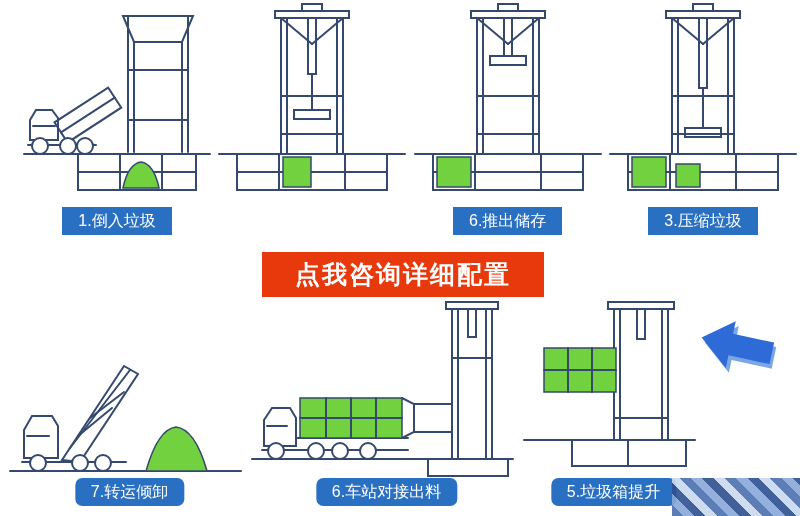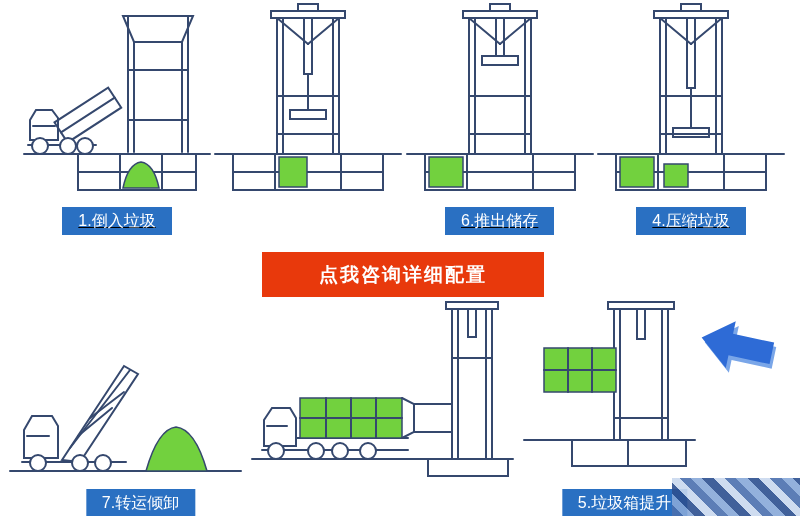--- a/index.html
+++ b/index.html
@@ -1,33 +1,33 @@
 <!DOCTYPE html>
 <html><head>
 <meta charset="utf-8">
 <style>
   * { margin:0; padding:0; box-sizing:border-box; }
   html,body { background:#fff; }
   body { font-family:"Liberation Sans", sans-serif; }
   .page { position:relative; width:800px; height:516px; background:#fff; overflow:hidden; }
 
   .top-row { position:absolute; top:2px; left:0; width:800px; display:flex;
-             justify-content:space-between; padding:0 14px 0 22px;text-decoration:underline; }
+             justify-content:space-between; padding:0 2px 0 22px; }
   .step { display:flex; flex-direction:column; align-items:center; width:190px; }
   .step-label { background:#2a70c2; color:#fff; font-size:16px; line-height:1;
                 padding:6px 16px; margin-top:5px; white-space:nowrap; }
 
   .banner { position:absolute; left:262px; top:252px; width:282px; height:45px;
-            background:#e8390c; color:#fff; font-size:19px; font-weight:bold;
+            background:#e8390c; color:#fff; font-size:25px; font-weight:bold;
             display:flex; align-items:center; justify-content:center; letter-spacing:2px;
             cursor:pointer; }
 
   .bottom-row { position:absolute; top:300px; left:0; width:800px; height:216px; }
   .b-step { position:absolute; top:0; height:216px; text-align:center; }
-  .b-step .step-label { position:absolute; top:174px; left:50%; transform:translateX(-50%); margin:15px; }
+  .b-step .step-label { position:absolute; top:174px; left:50%; transform:translateX(-50%); margin:4px;border-radius:7px; }
   .b-step-7 { left:8px;  width:235px; }
   .b-step-7 svg { margin-top:10px; }
   .b-step-6 { left:250px; width:265px; }
   .b-step-5 { left:522px; width:175px;text-decoration:underline; }
 
   .flow-arrow { position:absolute; left:698px; top:18px; transform:rotate(12deg); }
 
   .watermark { position:absolute; right:0; bottom:0; width:128px; height:38px; opacity:.9;
     background: repeating-linear-gradient(45deg, #4a6fae 0 8px, #87a8d8 8px 16px,
                 #2c4f8f 16px 24px, #c9d8ee 24px 32px); }
@@ -156,21 +156,21 @@
         <g class="ln">
           <line x1="2" y1="152" x2="188" y2="152"></line>
           <rect x="20" y="152" width="150" height="36"></rect>
           <line x1="62" y1="152" x2="62" y2="188"></line>
           <line x1="128" y1="152" x2="128" y2="188"></line>
           <line x1="20" y1="170" x2="170" y2="170"></line>
         </g>
         <rect class="grn" x="24" y="155" width="34" height="30"></rect>
         <rect class="grn" x="68" y="162" width="24" height="23"></rect>
       </svg>
-      <figcaption class="step-label">4.压缩垃圾</figcaption>
+      <figcaption class="step-label">3.压缩垃圾</figcaption>
     </figure>
   </div>
 
   <div class="banner">点我咨询详细配置</div>
 
   <div class="bottom-row">
 
     <figure class="b-step b-step-7">
       <svg width="235" height="170" viewBox="0 0 235 170">
         <g class="ln">
@@ -224,20 +224,21 @@
           <line x1="242" y1="9" x2="242" y2="159"></line>
           <line x1="208" y1="9" x2="208" y2="159"></line>
           <line x1="236" y1="9" x2="236" y2="159"></line>
           <rect x="218" y="9" width="8" height="28"></rect>
           <line x1="202" y1="58" x2="242" y2="58"></line>
           <line x1="164" y1="104" x2="202" y2="104"></line>
           <line x1="164" y1="132" x2="202" y2="132"></line>
           <rect x="178" y="159" width="80" height="17"></rect>
         </g>
       </svg>
+      <figcaption class="step-label">6.车站对接出料</figcaption>
     </figure>
 
     <figure class="b-step b-step-5">
       <svg width="175" height="172" viewBox="0 0 175 172">
         <g class="ln">
           <rect x="86" y="2" width="66" height="7"></rect>
           <line x1="92" y1="9" x2="92" y2="140"></line>
           <line x1="146" y1="9" x2="146" y2="140"></line>
           <line x1="98" y1="9" x2="98" y2="140"></line>
           <line x1="140" y1="9" x2="140" y2="140"></line>

